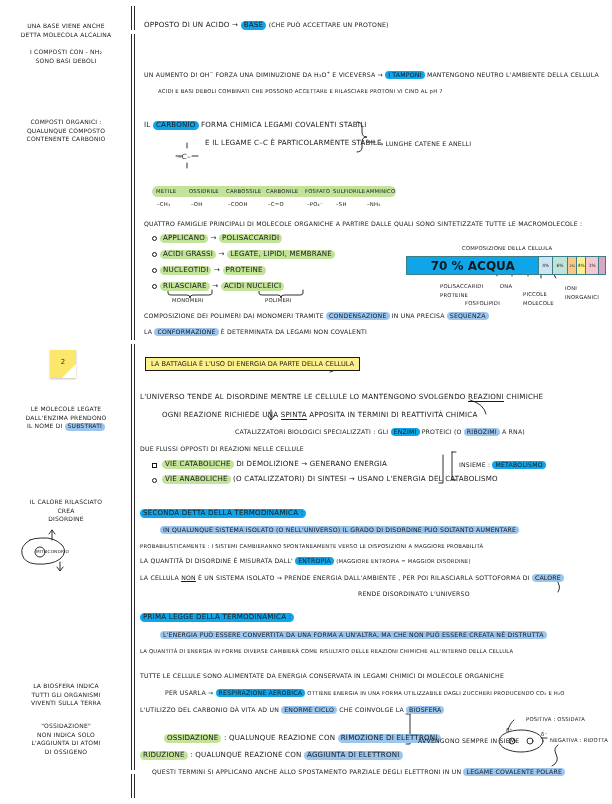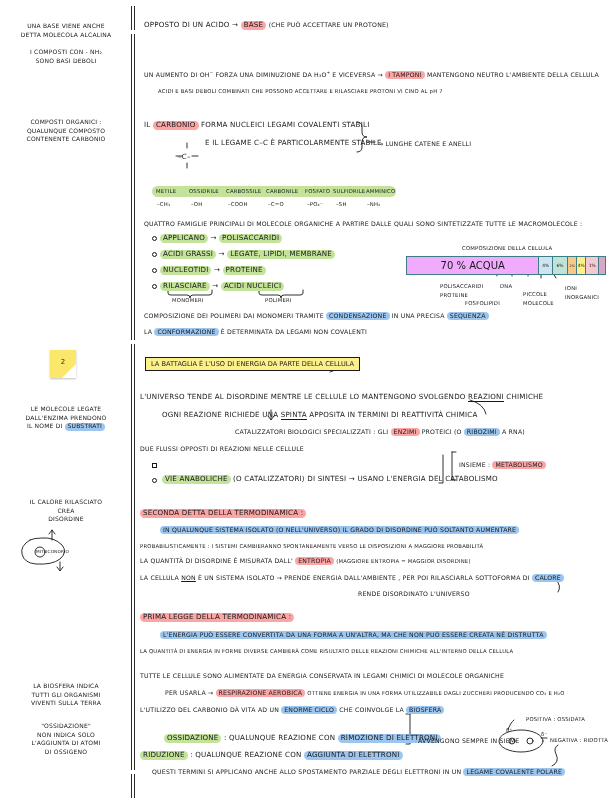--- a/index.html
+++ b/index.html
@@ -23,21 +23,21 @@
 
   
   .t{position:absolute;white-space:nowrap;letter-spacing:.2px;}
   .body{font-size:7.1px;color:#17181a;}
   .mini{font-size:6.2px;color:#17181a;}
   .tiny{font-size:5.3px;color:#17181a;}
   .marg{font-size:6.0px;color:#17181a;text-align:center;white-space:normal;line-height:1.45;}
 
   
   .hl{padding:0px 3px 1px 3px;border-radius:7px;display:inline-block;line-height:1.15;}
-  .hl-org{background:#fca5a5;}
+  .hl-org{background:#0ea5e9;}
   .hl-blu{background:#9dc6ef;}
   .hl-grn{background:#c3e29a;}
 
   .ul{border-bottom:1px solid #17181a;}
   .und2{text-decoration:underline;}
 
   
   .sticky{
     position:absolute;width:26px;height:28px;background:#fbe86a;
     box-shadow:0 1px 2px rgba(0,0,0,.25);
@@ -200,21 +200,21 @@
   <div class="t mini" style="left:144px;top:70px;">
     <span>UN AUMENTO  DI OH</span><sup style="font-size:4px">−</sup><span> FORZA  UNA DIMINUZIONE DA  H₃O</span><sup style="font-size:4px">+</sup><span>  E VICEVERSA →</span>
     <span class="hl hl-org">I TAMPONI</span>
     <span>MANTENGONO NEUTRO L'AMBIENTE DELLA CELLULA</span>
   </div>
   <div class="t tiny" style="left:158px;top:88px;">ACIDI E BASI DEBOLI COMBINATI CHE POSSONO   ACCETTARE E RILASCIARE PROTONI  VI CINO AL  pH 7</div>
 
   <div class="t body" style="left:144px;top:120px;">
     <span>IL</span>
     <span class="hl hl-org">CARBONIO</span>
-    <span>FORMA  NUCLEICI LEGAMI COVALENTI  STABILI</span>
+    <span>FORMA  CHIMICA LEGAMI COVALENTI  STABILI</span>
   </div>
   <div class="t body" style="left:205px;top:138px;">E IL LEGAME  C–C  È  PARTICOLARMENTE STABILE</div>
   <div class="t mini" style="left:378px;top:140px;">→ LUNGHE CATENE E ANELLI</div>
   <div class="t body" style="left:178px;top:152px;">–C–</div>
 
   <div class="chem-band" style="left:152px;top:186px;width:244px;height:11px;"></div>
   <div class="t tiny" style="left:156px;top:188px;">METILE</div>
   <div class="t tiny" style="left:189px;top:188px;">OSSIDRILE</div>
   <div class="t tiny" style="left:226px;top:188px;">CARBOSSILE</div>
   <div class="t tiny" style="left:266px;top:188px;">CARBONILE</div>
@@ -270,21 +270,21 @@
     <span class="hl hl-blu">SEQUENZA</span>
   </div>
   <div class="t mini" style="left:144px;top:328px;">
     <span>LA</span>
     <span class="hl hl-blu">CONFORMAZIONE</span>
     <span>È  DETERMINATA  DA LEGAMI NON COVALENTI</span>
   </div>
 
   <div class="t tiny" style="left:462px;top:245px;">COMPOSIZIONE DELLA CELLULA</div>
   <div class="cellbar" style="left:406px;top:256px;width:200px;">
-    <div class="seg" style="width:140px;background:#f0abfc;font-size:10px;">70 % ACQUA</div>
+    <div class="seg" style="width:140px;background:#0ea5e9;font-size:12px;font-weight:bold;">70 % ACQUA</div>
     <div class="seg" style="width:14px;background:#cfe4f2;">4%</div>
     <div class="seg" style="width:16px;background:#bfe3d6;">6%</div>
     <div class="seg" style="width:10px;background:#f4c98a;font-size:3.4px;">2%</div>
     <div class="seg" style="width:9px;background:#fbf08a;">4%</div>
     <div class="seg" style="width:14px;background:#f6c9d2;">1%</div>
     <div class="seg" style="width:6px;background:#d8a7c6;"></div>
   </div>
   <div class="t tiny" style="left:440px;top:283px;text-align:right;">POLISACCARIDI</div>
   <div class="t tiny" style="left:440px;top:292px;text-align:right;">PROTEINE</div>
   <div class="t tiny" style="left:500px;top:283px;">DNA</div>
@@ -309,20 +309,24 @@
   <div class="t mini" style="left:235px;top:428px;">
     <span>CATALIZZATORI  BIOLOGICI SPECIALIZZATI : GLI</span>
     <span class="hl hl-org">ENZIMI</span>
     <span>PROTEICI  (O</span>
     <span class="hl hl-blu">RIBOZIMI</span>
     <span>A RNA)</span>
   </div>
   <div class="t mini" style="left:140px;top:445px;">DUE FLUSSI OPPOSTI  DI  REAZIONI NELLE  CELLULE</div>
 
   <div class="bulletsq" style="left:152px;top:463px;"></div>
+  <div class="t body" style="left:162px;top:459px;">
+    <span class="hl hl-grn">VIE CATABOLICHE</span>
+    <span>DI  DEMOLIZIONE → GENERANO ENERGIA</span>
+  </div>
   <div class="bulletsq" style="left:152px;top:478px;border-radius:50%;"></div>
   <div class="t body" style="left:162px;top:474px;">
     <span class="hl hl-grn">VIE ANABOLICHE</span>
     <span>(O CATALIZZATORI) DI  SINTESI → USANO L'ENERGIA  DEL  CATABOLISMO</span>
   </div>
   <div class="t mini" style="left:459px;top:461px;">
     <span>INSIEME :</span>
     <span class="hl hl-org">METABOLISMO</span>
   </div>
 

